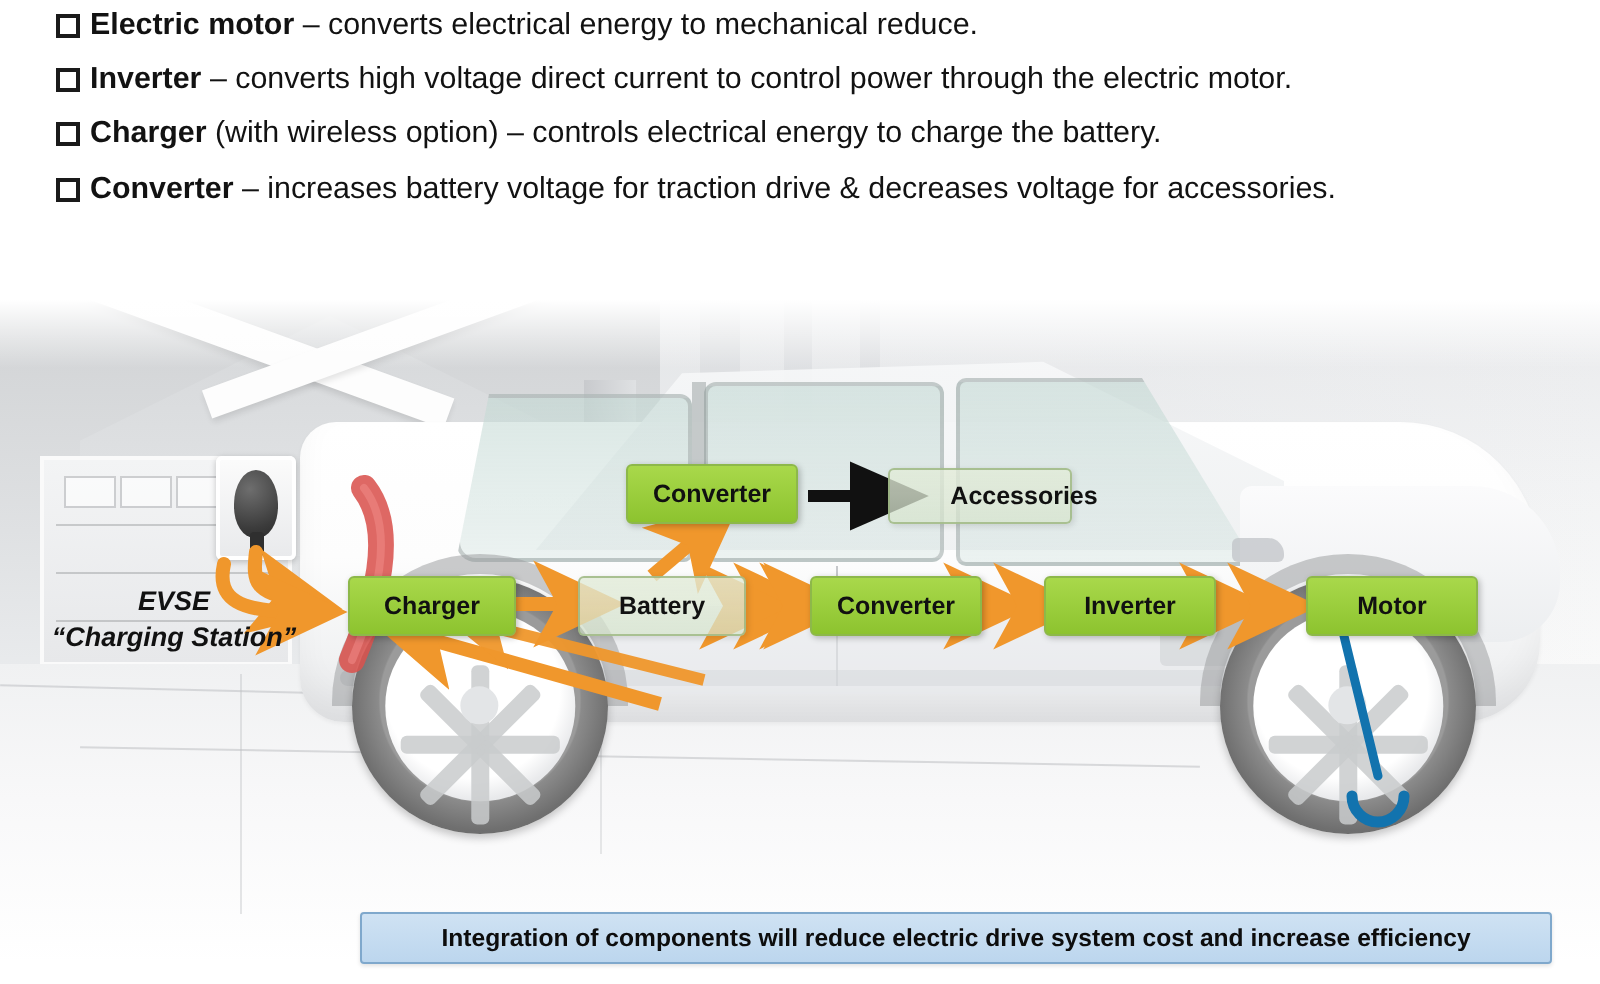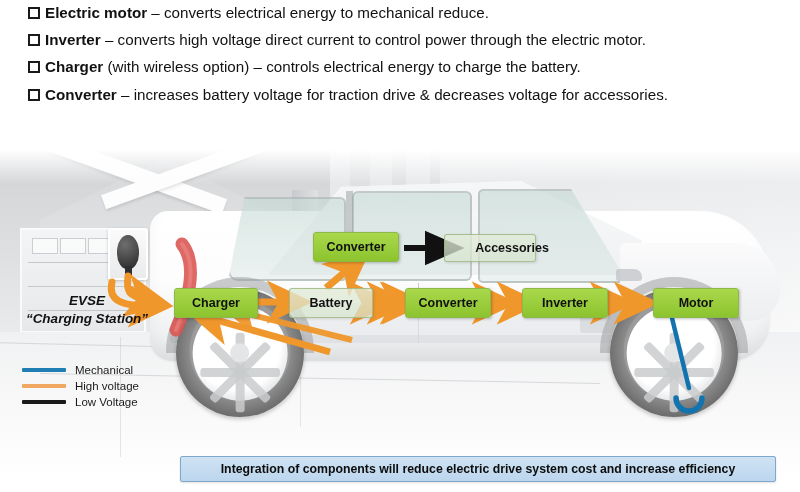--- a/index.html
+++ b/index.html
@@ -273,34 +273,20 @@
   <div class="gbox" style="left:313px;top:232px;width:86px;height:30px;">Converter</div>
 
   <div class="gbox ghost" style="left:444px;top:234px;width:92px;height:28px;padding-left:44px;">Accessories</div>
 
 
   <div class="evse">
     <div>EVSE</div>
     <div>“Charging Station”</div>
   </div>
 
-  <div class="legend">
-    <div class="legend-row">
-      <span class="lg-swatch" style="background: rgb(31, 127, 181);"></span>
-      <span class="lg-label">Mechanical</span>
-    </div>
-    <div class="legend-row">
-      <span class="lg-swatch" style="background: rgb(240, 168, 96);"></span>
-      <span class="lg-label">High voltage</span>
-    </div>
-    <div class="legend-row">
-      <span class="lg-swatch" style="background: rgb(26, 26, 26);"></span>
-      <span class="lg-label">Low Voltage</span>
-    </div>
-  </div>
 
   <div class="bullets">
     <div class="bullet">
       <span class="sq"></span>
       <span class="txt"><b>Electric motor</b><span> – converts electrical energy to mechanical reduce.</span></span>
     </div>
     <div class="bullet">
       <span class="sq"></span>
       <span class="txt"><b>Inverter</b><span> – converts high voltage direct current to control power through the electric motor.</span></span>
     </div>

